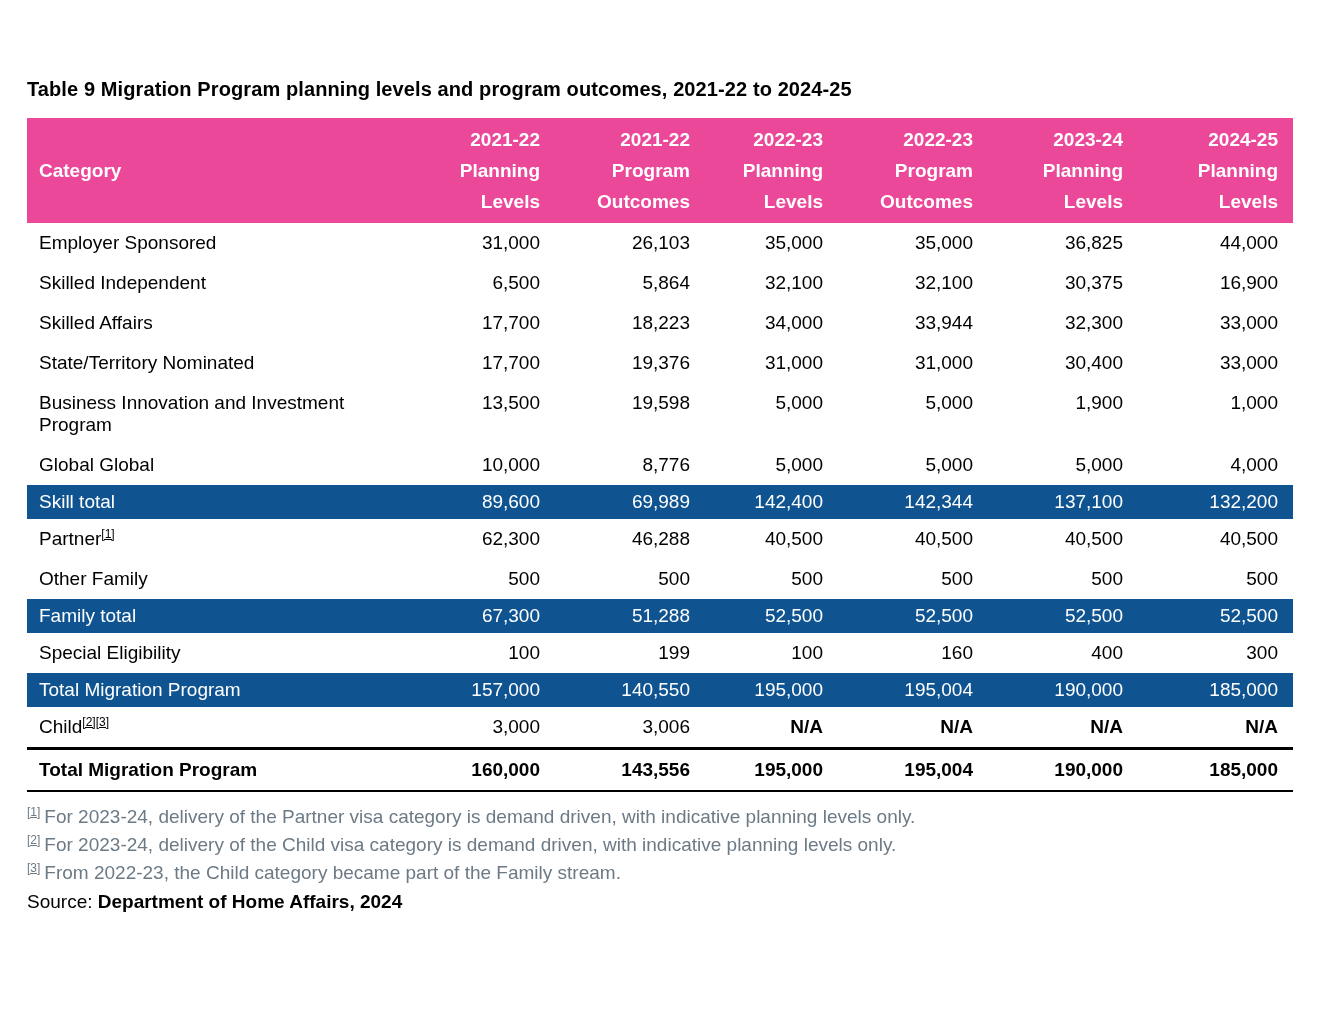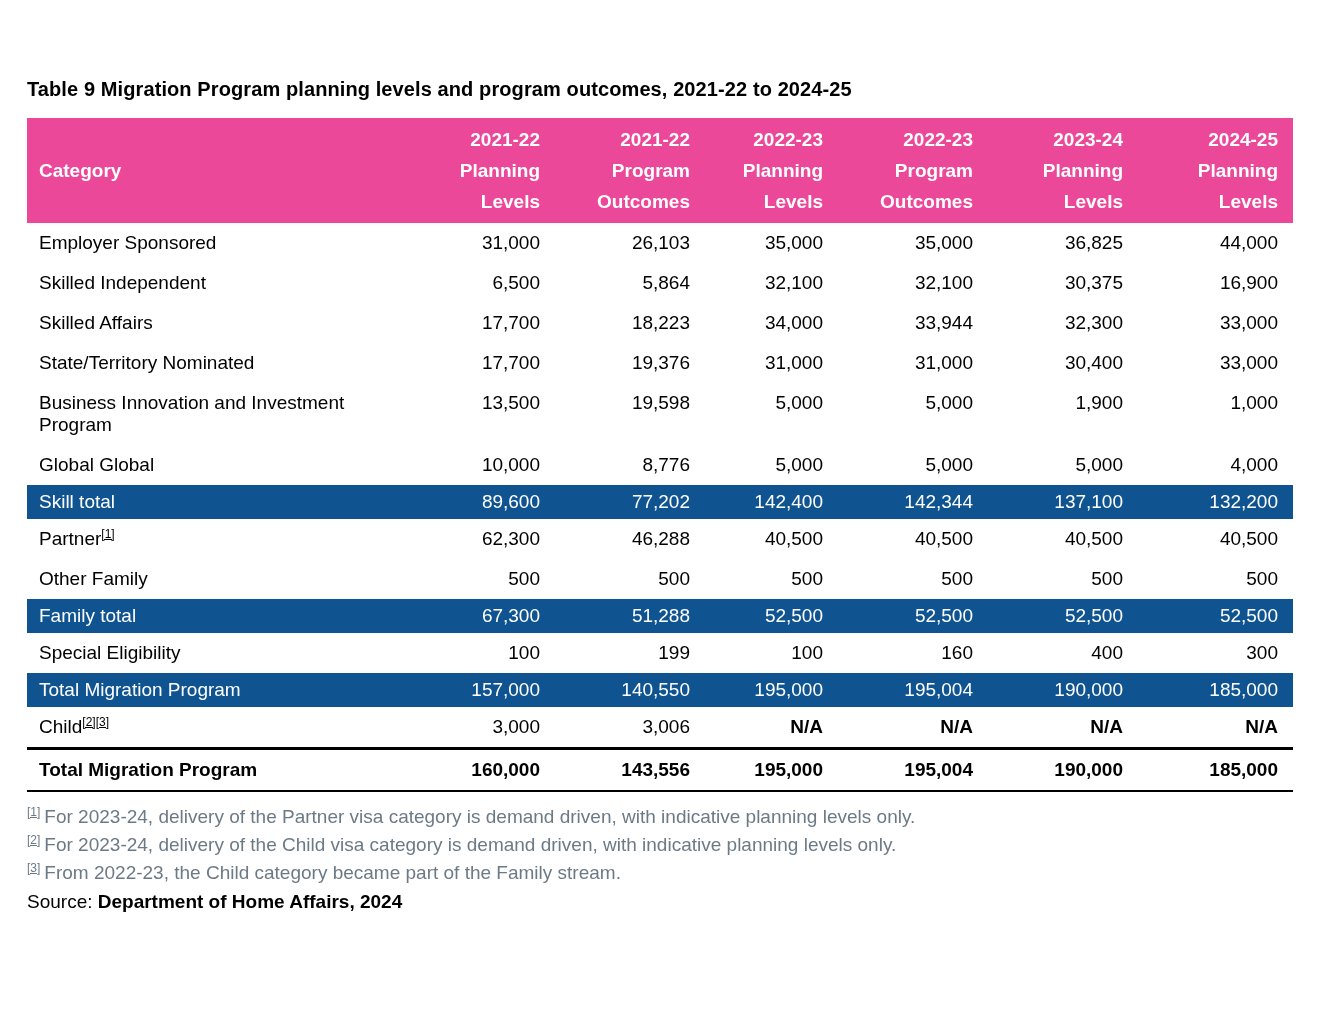--- a/index.html
+++ b/index.html
@@ -173,21 +173,21 @@
           <td class="num">10,000</td>
           <td class="num">8,776</td>
           <td class="num">5,000</td>
           <td class="num">5,000</td>
           <td class="num">5,000</td>
           <td class="num">4,000</td>
         </tr>
         <tr class="total">
           <td class="cat"><span>Skill total</span></td>
           <td class="num">89,600</td>
-          <td class="num">77,202</td>
+          <td class="num">69,989</td>
           <td class="num">142,400</td>
           <td class="num">142,344</td>
           <td class="num">137,100</td>
           <td class="num">132,200</td>
         </tr>
         <tr class="normal">
           <td class="cat"><span>Partner</span><sup class="ref">[1]</sup></td>
           <td class="num">62,300</td>
           <td class="num">46,288</td>
           <td class="num">40,500</td>

